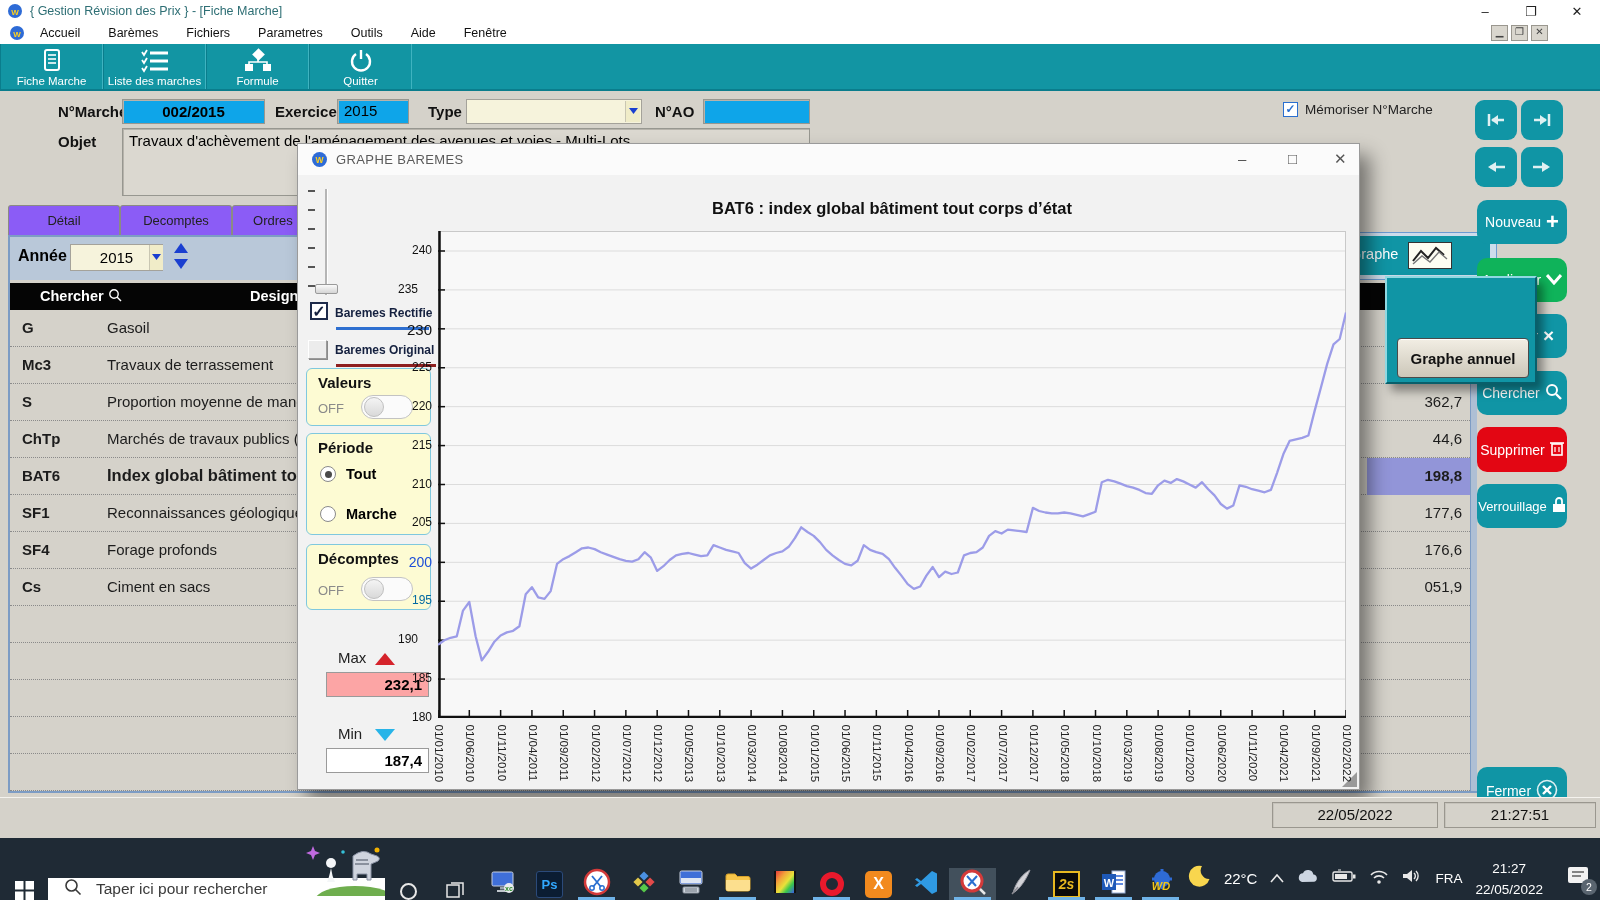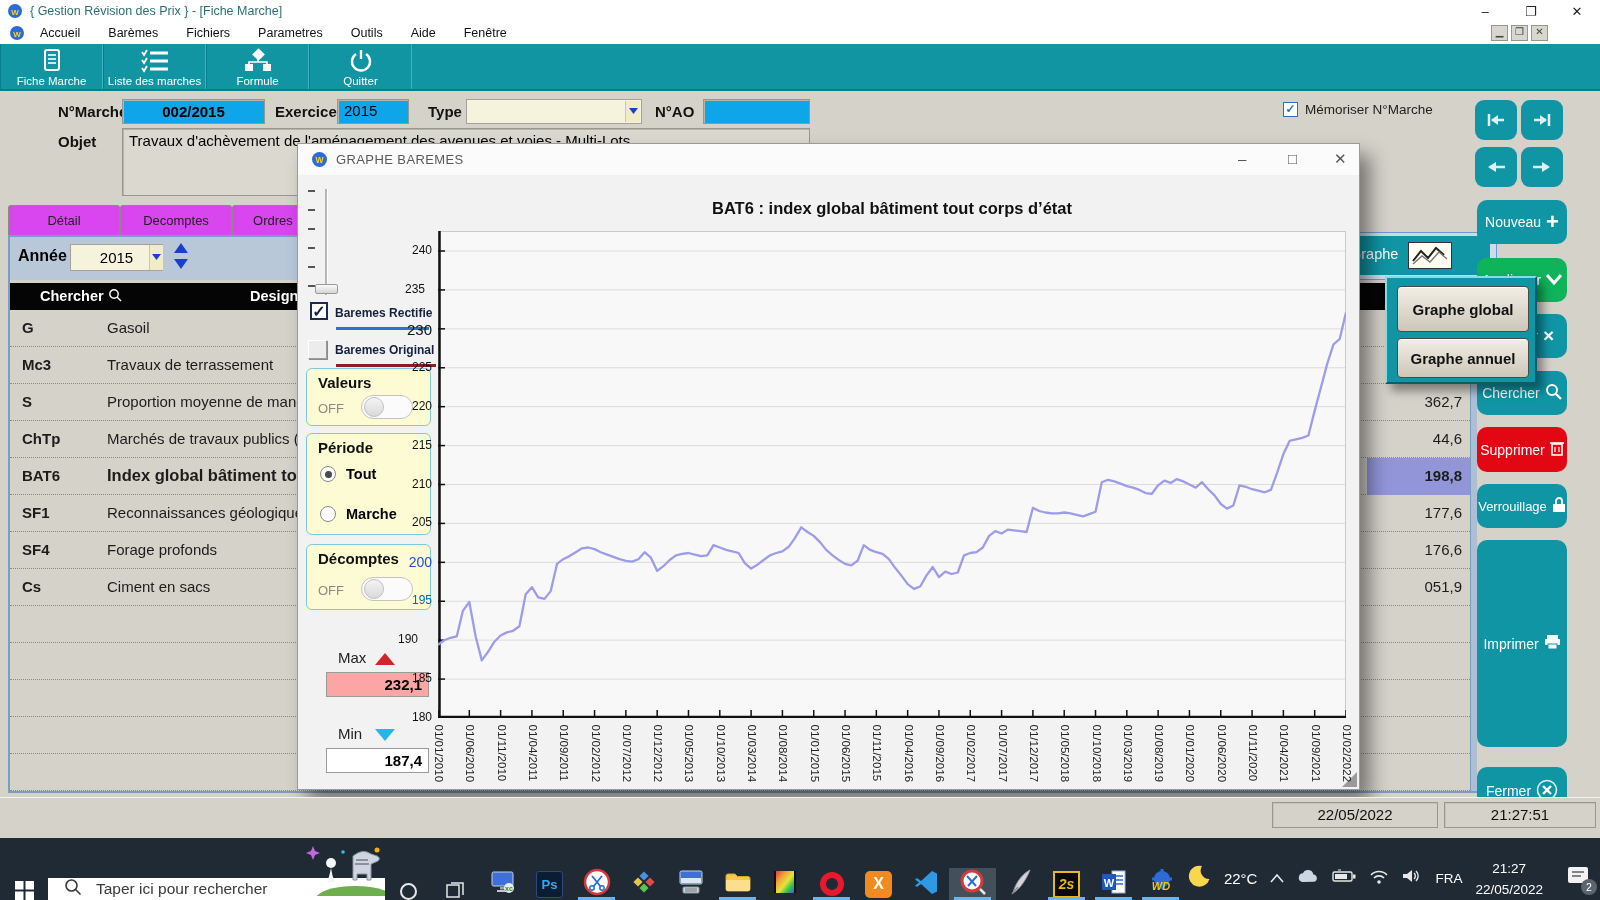--- a/index.html
+++ b/index.html
@@ -13,21 +13,21 @@
   #toolbar { left:0; top:44px; width:1600px; height:47px; background:#1295a3; display:flex; border-bottom:2px solid #0a7d8c; }
   .tbtn { width:103px; height:45px; border-right:1px solid #3fb3c0; border-left:1px solid #0a7d8c; display:flex; flex-direction:column; align-items:center; justify-content:flex-end; padding-bottom:2px; color:#fff; font-size:11.5px; }
   .tbtn svg { display:block; margin-bottom:1px; }
   .wincontrols { display:flex; margin-left:auto; color:#222; }
   .wc { width:46px; text-align:center; font-size:13px; }
   
   .lbl { font-weight:bold; font-size:15px; color:#111; }
   .sunken { background:#0ea5e9; border:1px solid #979790; box-shadow:inset 1px 1px 0 #b6b3ab; }
   .navbtn { width:42px; height:40px; background:#1095a5; border-radius:9px; display:flex; align-items:center; justify-content:center; }
   
-  .tab { height:30px; border:1px solid #8b8b84; border-bottom:none; background:#d946ef; display:flex; align-items:center; justify-content:center; font-size:13px; color:#222; border-top-left-radius:3px; border-top-right-radius:3px; }
+  .tab { height:30px; border:1px solid #8b8b84; border-bottom:none; background:#8b5cf6; display:flex; align-items:center; justify-content:center; font-size:13px; color:#222; border-top-left-radius:3px; border-top-right-radius:3px; }
   #grid-panel { border:2px solid #7d9cc4; }
   .trow { position:absolute; left:0; width:1460px; height:37px; border-bottom:1px dotted #8a8a8a; font-size:15px; color:#1c1c1c; }
   .trow .sym { position:absolute; left:12px; top:9px; font-weight:bold; }
   .trow .des { position:absolute; left:97px; top:9px; white-space:nowrap; }
   .trow .val { position:absolute; left:1357px; width:103px; height:37px; text-align:right; padding:9px 8px 0 0; }
   .trow .val.sel { background:#9295d8; font-weight:bold; }
   .trow .des.bold { font-weight:bold; font-size:16.5px; top:8px; }
   
   .sbtn { position:absolute; left:1477px; width:90px; background:#1095a5; border-radius:10px; color:#fff; font-size:14px; display:flex; align-items:center; justify-content:center; gap:5px; }
   .sbtn.green { background:#0fb35a; }
@@ -302,28 +302,20 @@
           <line x1="0" y1="3" x2="14" y2="3" stroke="#fff" stroke-width="1.6"></line>
           <line x1="5" y1="7" x2="5" y2="12" stroke="#fff" stroke-width="1.2"></line>
           <line x1="9" y1="7" x2="9" y2="12" stroke="#fff" stroke-width="1.2"></line>
         </svg></span>
     </div>
   <div class="sbtn" style="top:484px;height:44px;font-size:13px;">
       <span>Verrouillage</span>
       <span><svg width="14" height="16">
           <rect x="1" y="7" width="12" height="8" fill="#fff"></rect>
           <path d="M4 7 V4 a3 3 0 0 1 6 0 V7" fill="none" stroke="#fff" stroke-width="1.8"></path>
-        </svg></span>
-    </div>
-  <div class="sbtn" style="top:540px;height:207px;">
-      <span>Imprimer</span>
-      <span><svg width="17" height="16">
-          <rect x="3" y="1" width="11" height="4" fill="#fff"></rect>
-          <rect x="1" y="5" width="15" height="6" rx="1" fill="#fff"></rect>
-          <rect x="4" y="10" width="9" height="5" fill="#fff" stroke="#1095a5"></rect>
         </svg></span>
     </div>
   <div class="sbtn" style="top:767px;height:48px;">
       <span>Fermer</span>
       <span><svg width="22" height="22">
           <circle cx="11" cy="11" r="9.5" fill="none" stroke="#dff0f2" stroke-width="1.6"></circle>
           <line x1="7" y1="7" x2="15" y2="15" stroke="#fff" stroke-width="2.4"></line>
           <line x1="15" y1="7" x2="7" y2="15" stroke="#fff" stroke-width="2.4"></line>
         </svg></span>
     </div>
@@ -465,21 +457,21 @@
       <div style="position: absolute; left: 100px; top: 527.083px; width: 34px; text-align: right; font-size: 12px; color: rgb(17, 17, 17);">185</div>
       <div style="position: absolute; left: 100px; top: 488.167px; width: 34px; text-align: left; font-size: 12px; color: rgb(17, 17, 17);">190</div>
       <div style="position: absolute; left: 100px; top: 449.25px; width: 34px; text-align: right; font-size: 12px; color: #0369a1;">195</div>
       <div style="position: absolute; left: 100px; top: 410.333px; width: 34px; text-align: right; font-size: 14px; color: #1d4ed8;">200</div>
       <div style="position: absolute; left: 100px; top: 371.417px; width: 34px; text-align: right; font-size: 12px; color: rgb(17, 17, 17);">205</div>
       <div style="position: absolute; left: 100px; top: 332.5px; width: 34px; text-align: right; font-size: 12px; color: rgb(17, 17, 17);">210</div>
       <div style="position: absolute; left: 100px; top: 293.583px; width: 34px; text-align: right; font-size: 12px; color: rgb(17, 17, 17);">215</div>
       <div style="position: absolute; left: 100px; top: 254.667px; width: 34px; text-align: right; font-size: 12px; color: rgb(17, 17, 17);">220</div>
       <div style="position: absolute; left: 100px; top: 215.75px; width: 34px; text-align: right; font-size: 12px; color: rgb(17, 17, 17);">225</div>
       <div style="position: absolute; left: 100px; top: 176.833px; width: 34px; text-align: right; font-size: 15px; color: rgb(17, 17, 17);">230</div>
-      <div style="position: absolute; left: 100px; top: 137.917px; width: 34px; text-align: center; font-size: 12px; color: rgb(17, 17, 17);">235</div>
+      <div style="position: absolute; left: 100px; top: 137.917px; width: 34px; text-align: left; font-size: 12px; color: rgb(17, 17, 17);">235</div>
       <div style="position: absolute; left: 100px; top: 99px; width: 34px; text-align: right; font-size: 12px; color: rgb(17, 17, 17);">240</div>
       <div class="xlbl" style="left: 104px; top: 610px;">01/01/2010</div>
       <div class="xlbl" style="left: 135.31px; top: 610px;">01/06/2010</div>
       <div class="xlbl" style="left: 166.621px; top: 610px;">01/11/2010</div>
       <div class="xlbl" style="left: 197.931px; top: 610px;">01/04/2011</div>
       <div class="xlbl" style="left: 229.241px; top: 610px;">01/09/2011</div>
       <div class="xlbl" style="left: 260.552px; top: 610px;">01/02/2012</div>
       <div class="xlbl" style="left: 291.862px; top: 610px;">01/07/2012</div>
       <div class="xlbl" style="left: 323.172px; top: 610px;">01/12/2012</div>
       <div class="xlbl" style="left: 354.483px; top: 610px;">01/05/2013</div>
@@ -500,21 +492,20 @@
       <div class="xlbl" style="left: 824.138px; top: 610px;">01/08/2019</div>
       <div class="xlbl" style="left: 855.448px; top: 610px;">01/01/2020</div>
       <div class="xlbl" style="left: 886.759px; top: 610px;">01/06/2020</div>
       <div class="xlbl" style="left: 918.069px; top: 610px;">01/11/2020</div>
       <div class="xlbl" style="left: 949.379px; top: 610px;">01/04/2021</div>
       <div class="xlbl" style="left: 980.69px; top: 610px;">01/09/2021</div>
       <div class="xlbl" style="left: 1012px; top: 610px;">01/02/2022</div>
     </div>
 
   <div class="abs" id="graph-popup">
-    <div class="popbtn" style="top:8px;height:46px;">Graphe global</div>
     <div class="popbtn" style="top:60px;height:40px;">Graphe annuel</div>
   </div>
 
   <div class="abs" id="statusbar">
     <div class="scell" style="left:1272px;width:166px;">22/05/2022</div>
     <div class="scell" style="left:1444px;width:152px;">21:27:51</div>
   </div>
 
   <div class="abs" id="taskbar">
     <div class="ticon" style="width:48px;">

